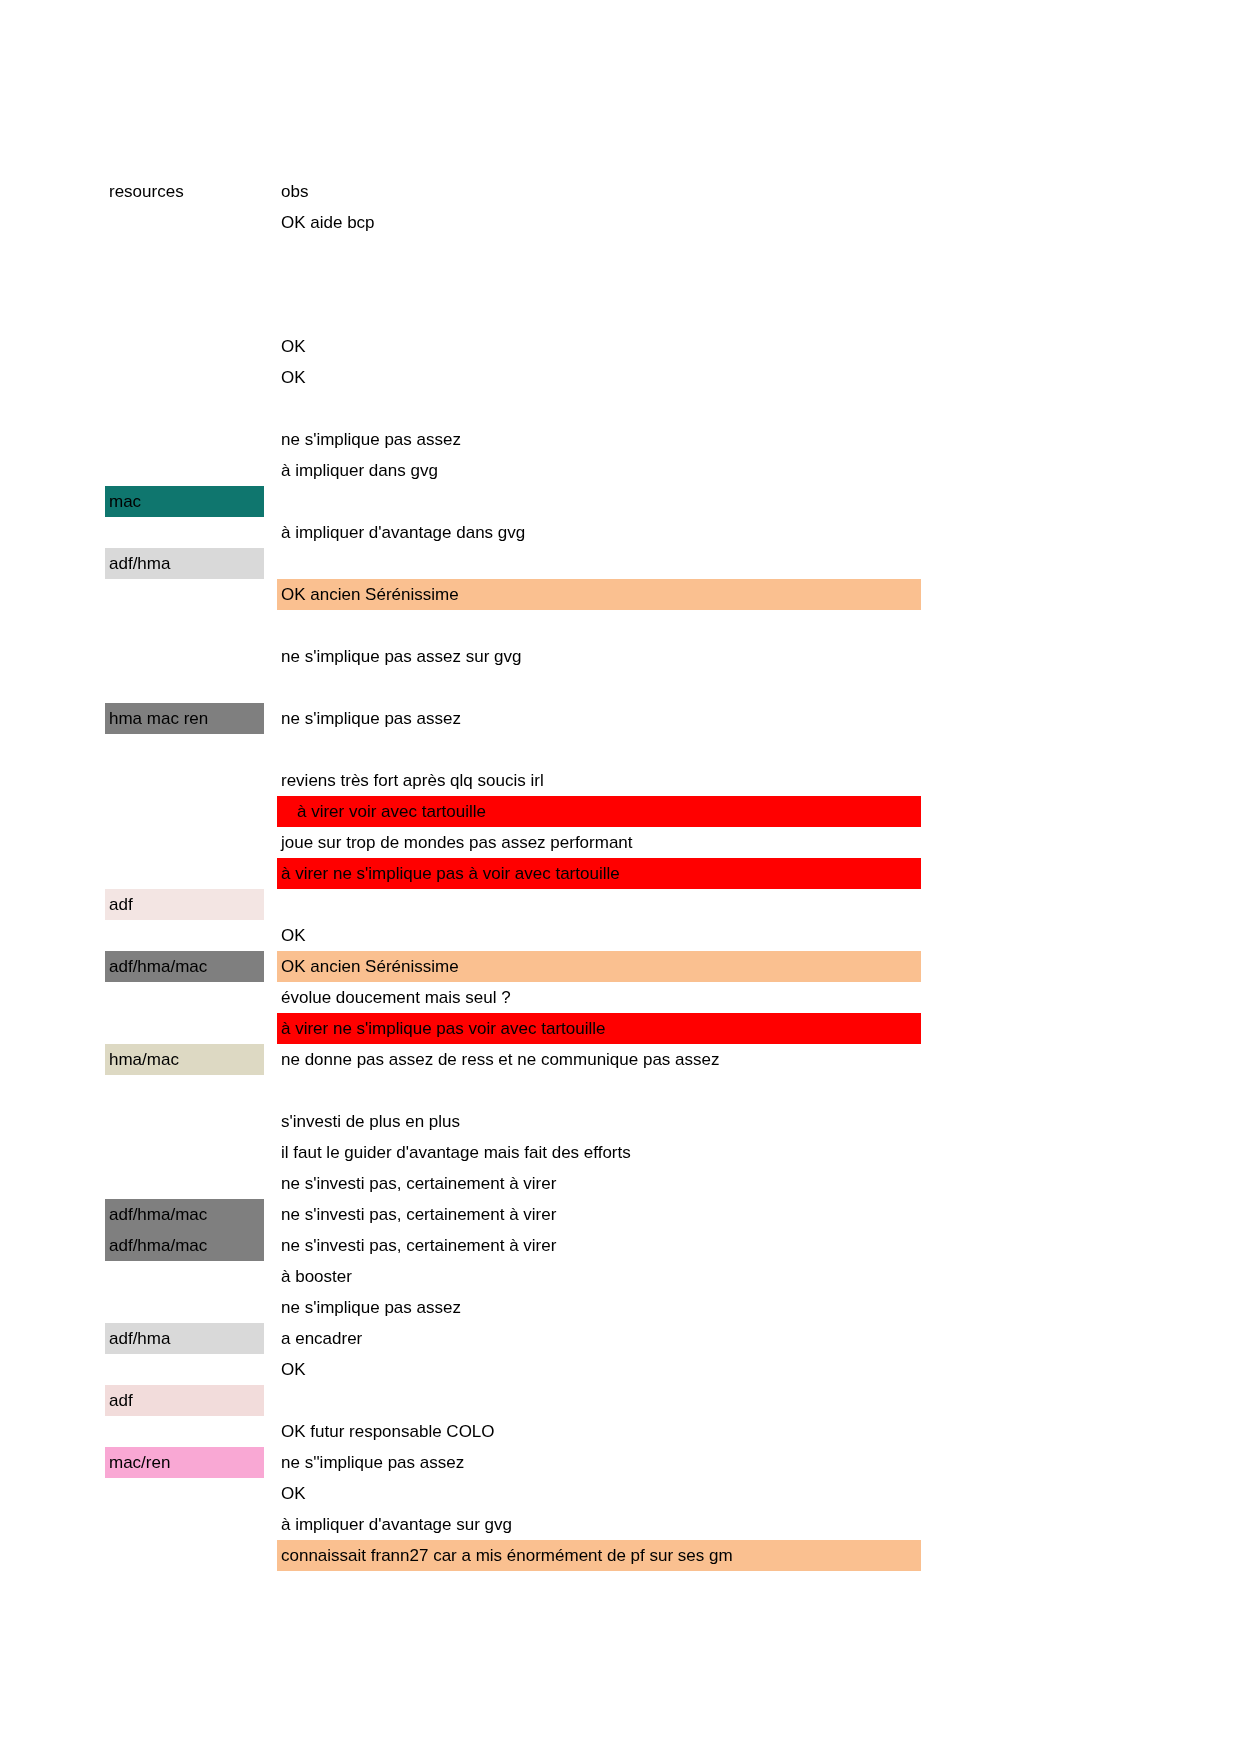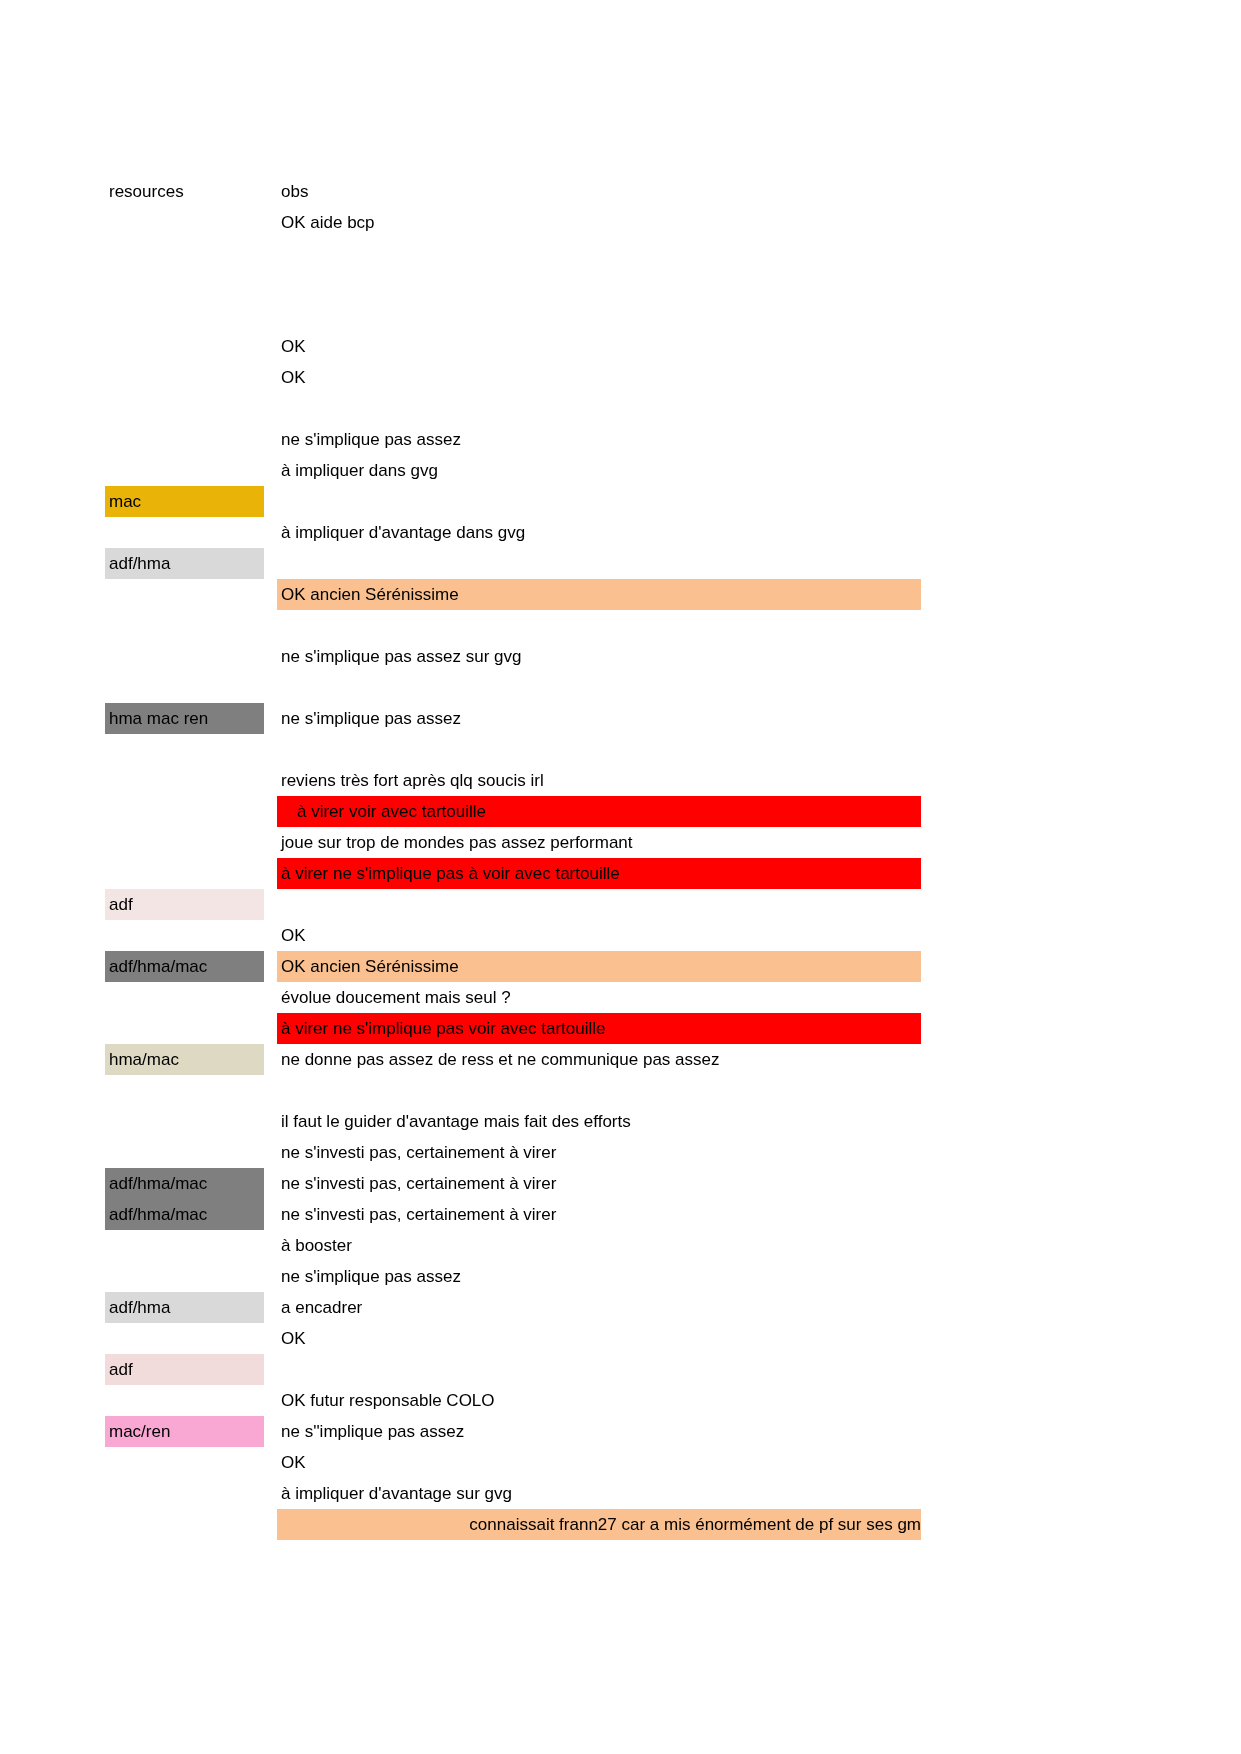--- a/index.html
+++ b/index.html
@@ -59,21 +59,21 @@
     </div>
     <div class="row">
       <div class="cell cell-a"></div>
       <div class="cell cell-b">ne s'implique pas assez</div>
     </div>
     <div class="row">
       <div class="cell cell-a"></div>
       <div class="cell cell-b">à impliquer dans gvg</div>
     </div>
     <div class="row">
-      <div class="cell cell-a" style="background: #eab308;">mac</div>
+      <div class="cell cell-a" style="background: #0f766e;">mac</div>
       <div class="cell cell-b"></div>
     </div>
     <div class="row">
       <div class="cell cell-a"></div>
       <div class="cell cell-b">à impliquer d'avantage dans gvg</div>
     </div>
     <div class="row">
       <div class="cell cell-a" style="background: rgb(217, 217, 217);">adf/hma</div>
       <div class="cell cell-b"></div>
     </div>
@@ -139,20 +139,24 @@
     </div>
     <div class="row">
       <div class="cell cell-a" style="background: rgb(221, 217, 195);">hma/mac</div>
       <div class="cell cell-b">ne donne pas assez de ress et ne communique pas assez</div>
     </div>
     <div class="row">
       <div class="cell cell-a"></div>
     </div>
     <div class="row">
       <div class="cell cell-a"></div>
+      <div class="cell cell-b">s'investi de plus en plus</div>
+    </div>
+    <div class="row">
+      <div class="cell cell-a"></div>
       <div class="cell cell-b">il faut le guider d'avantage mais fait des efforts</div>
     </div>
     <div class="row">
       <div class="cell cell-a"></div>
       <div class="cell cell-b">ne s'investi pas, certainement à virer</div>
     </div>
     <div class="row">
       <div class="cell cell-a" style="background: rgb(127, 127, 127);">adf/hma/mac</div>
       <div class="cell cell-b">ne s'investi pas, certainement à virer</div>
     </div>
@@ -191,15 +195,15 @@
     <div class="row">
       <div class="cell cell-a"></div>
       <div class="cell cell-b">OK</div>
     </div>
     <div class="row">
       <div class="cell cell-a"></div>
       <div class="cell cell-b">à impliquer d'avantage sur gvg</div>
     </div>
     <div class="row">
       <div class="cell cell-a"></div>
-      <div class="cell cell-b hl" style="background: rgb(250, 192, 144); text-align: right;">connaissait frann27 car a mis énormément de pf sur ses gm</div>
+      <div class="cell cell-b hl" style="background: rgb(250, 192, 144);">connaissait frann27 car a mis énormément de pf sur ses gm</div>
     </div>
   </div>
 
 </body></html>

